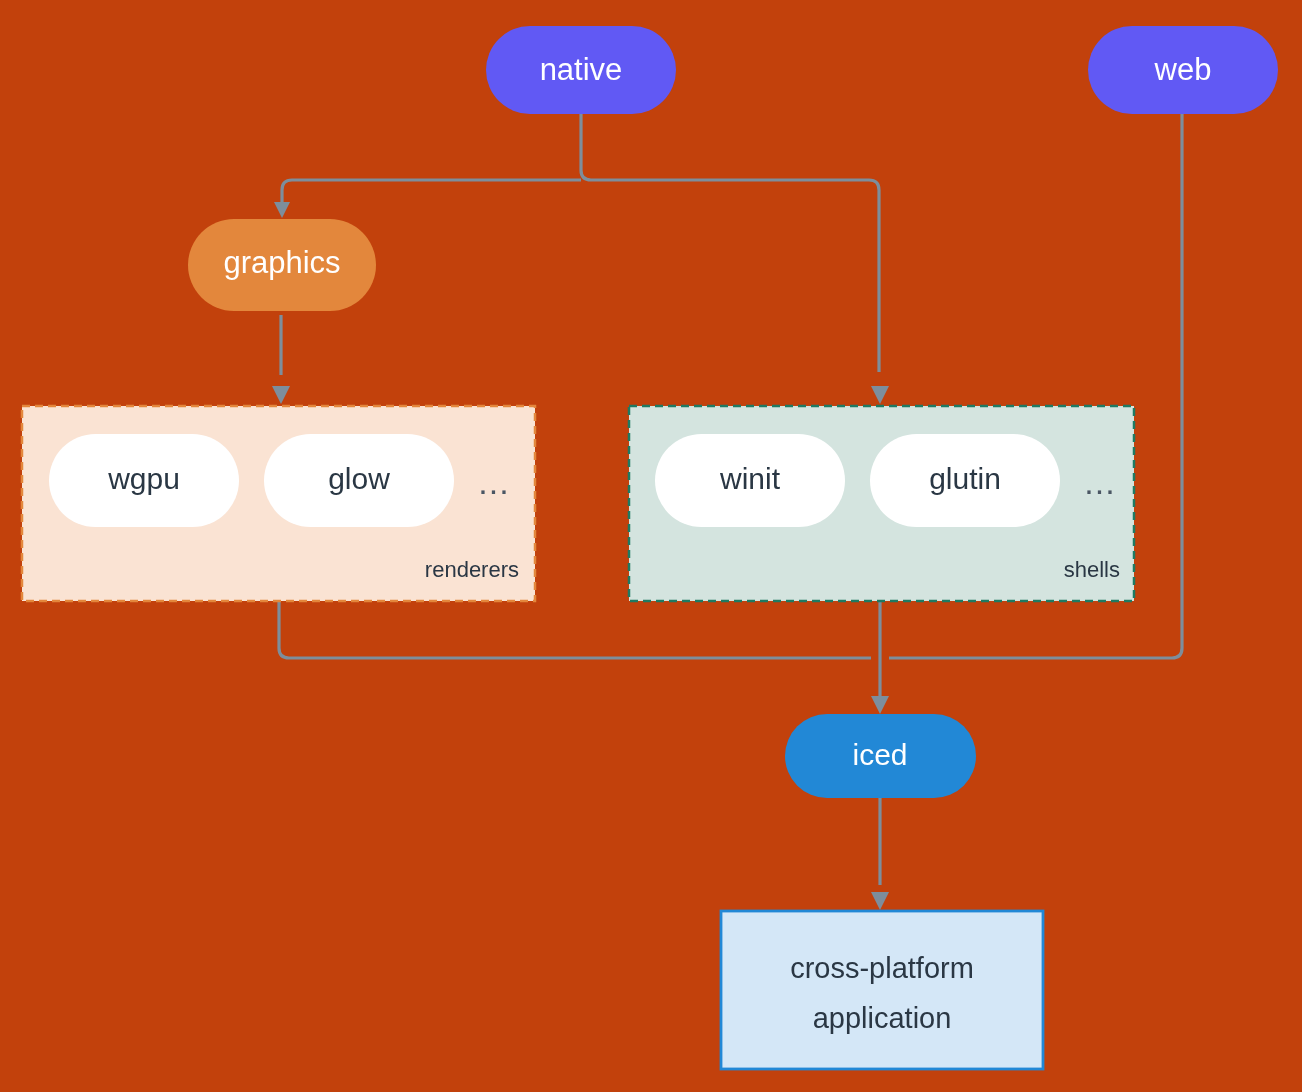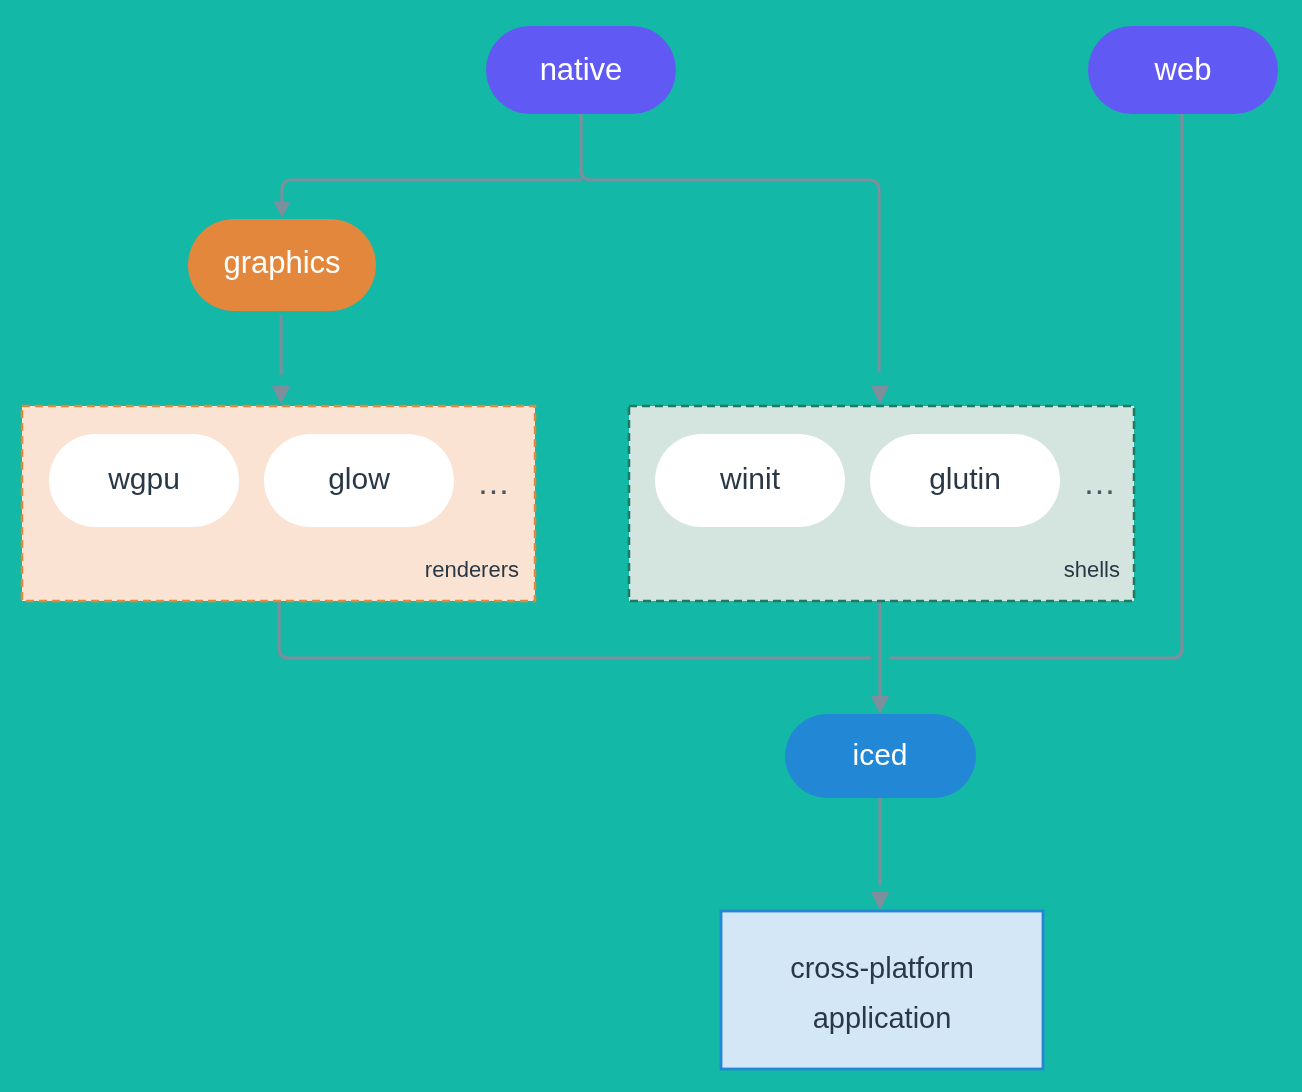--- a/index.html
+++ b/index.html
@@ -4,21 +4,21 @@
 <style>
   html, body {
     margin: 0;
     padding: 0;
     background: #000000;
   }
   #stage {
     position: relative;
     width: 1302px;
     height: 1092px;
-    background: #14b8a6;
+    background: #c2410c;
     overflow: hidden;
     font-family: "Liberation Sans", "DejaVu Sans", sans-serif;
   }
   #diagram-svg {
     position: absolute;
     left: 0;
     top: 0;
     width: 1302px;
     height: 1092px;
     display: block;

